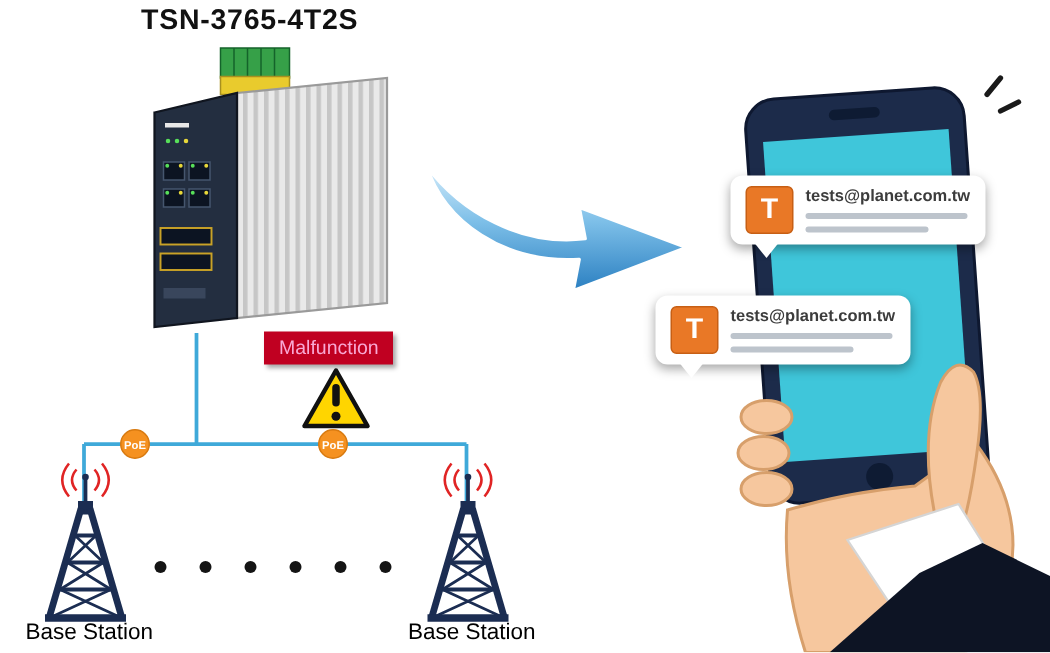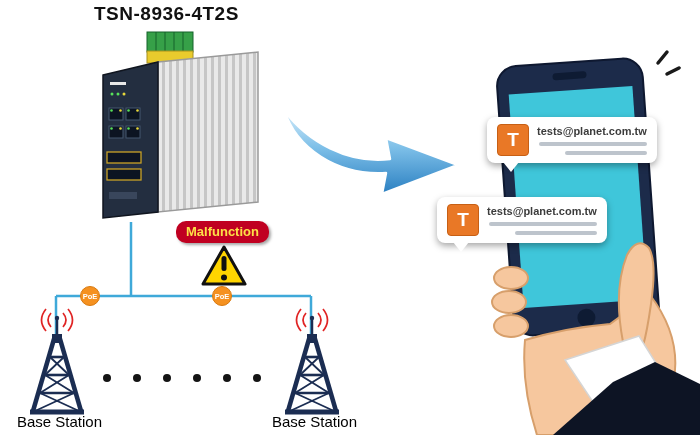--- a/index.html
+++ b/index.html
@@ -9,43 +9,43 @@
   }
   .abs{position:absolute;}
   .device-title{
     left:94px;top:3px;font-size:19px;font-weight:bold;color:#111;letter-spacing:.5px;z-index:5;
   }
   .email-label{
     left:297px;top:78px;font-size:31px;font-weight:bold;color:#1e5fa9;letter-spacing:1px;
     text-shadow:1px 1px 0 #8fb3d9, 2px 2px 3px rgba(0,0,0,.25);z-index:6;
   }
   .malfunction-badge{
-    left:176px;top:221px;background:#c00021;color:#fde047;font-weight:bold;font-size:13px;
-    padding:3px 10px 4px 10px;box-shadow:2px 2px 3px rgba(0,0,0,.35);z-index:6;border-radius:10px;
+    left:176px;top:221px;background:#c00021;color:#f9a8d4;font-weight:normal;font-size:13px;
+    padding:3px 10px 4px 10px;box-shadow:2px 2px 3px rgba(0,0,0,.35);z-index:6;
   }
   .base-label{font-size:15px;color:#000;font-weight:500;z-index:6;text-align:center;}
   .base-label.left{left:17px;top:413px;}
   .base-label.right{left:272px;top:413px;}
   .dot{width:8px;height:8px;border-radius:50%;background:#141414;top:374px;z-index:4;}
   .bubble{
     background:#fff;border-radius:8px;box-shadow:0 3px 7px rgba(0,0,0,.35);
     padding:7px 10px;display:flex;gap:8px;align-items:flex-start;z-index:10;
   }
   .bubble::after{
     content:"";position:absolute;left:16px;bottom:-9px;width:0;height:0;
     border-left:8px solid transparent;border-right:8px solid transparent;border-top:10px solid #fff;
   }
   .bubble-1{left:487px;top:117px;}
   .bubble-2{left:437px;top:197px;}
   .t-icon{
     width:30px;height:30px;background:#e97826;border:1px solid #c75f14;border-radius:4px;
     color:#fff;font-weight:bold;font-size:19px;display:flex;align-items:center;justify-content:center;
     flex:0 0 auto;
   }
-  .msg{display:flex;flex-direction:column;gap:5px;padding-top:1px;align-items:flex-end;}
+  .msg{display:flex;flex-direction:column;gap:5px;padding-top:1px;}
   .email-addr{font-size:11px;color:#3c3c3c;font-weight:bold;white-space:nowrap;}
   .grayline{height:4px;background:#bdc4cc;border-radius:2px;}
   .grayline.l1{width:108px;}
   .grayline.l2{width:82px;}
   svg{display:block;}
   .z1{z-index:1}.z2{z-index:2}.z3{z-index:3}.z7{z-index:7}
 </style>
 </head>
 <body>
 
@@ -175,21 +175,21 @@
     <polygon points="150,320 224,296 254,344 186,374" fill="#ffffff" stroke="#d5d5d5" stroke-width="1.5"></polygon>
     <path d="M138,395 L198,342 L240,322 L285,344 L285,395 Z" fill="#0d1424"></path>
   </svg>
 
   <svg class="abs z7" style="left:200px;top:244px;" width="48" height="44" viewBox="0 0 48 44">
     <path d="M24 3 L45 40 L3 40 Z" fill="#ffd500" stroke="#111" stroke-width="3" stroke-linejoin="round"></path>
     <rect x="21.5" y="12" width="5" height="15" rx="2.5" fill="#111"></rect>
     <circle cx="24" cy="33.5" r="3" fill="#111"></circle>
   </svg>
 
-  <div class="abs device-title">TSN-8936-4T2S</div>
+  <div class="abs device-title">TSN-3765-4T2S</div>
   <div class="abs malfunction-badge">Malfunction</div>
 
   <div class="abs bubble bubble-1">
     <div class="t-icon">T</div>
     <div class="msg">
       <span class="email-addr">tests@planet.com.tw</span>
       <span class="grayline l1"></span>
       <span class="grayline l2"></span>
     </div>
   </div>

